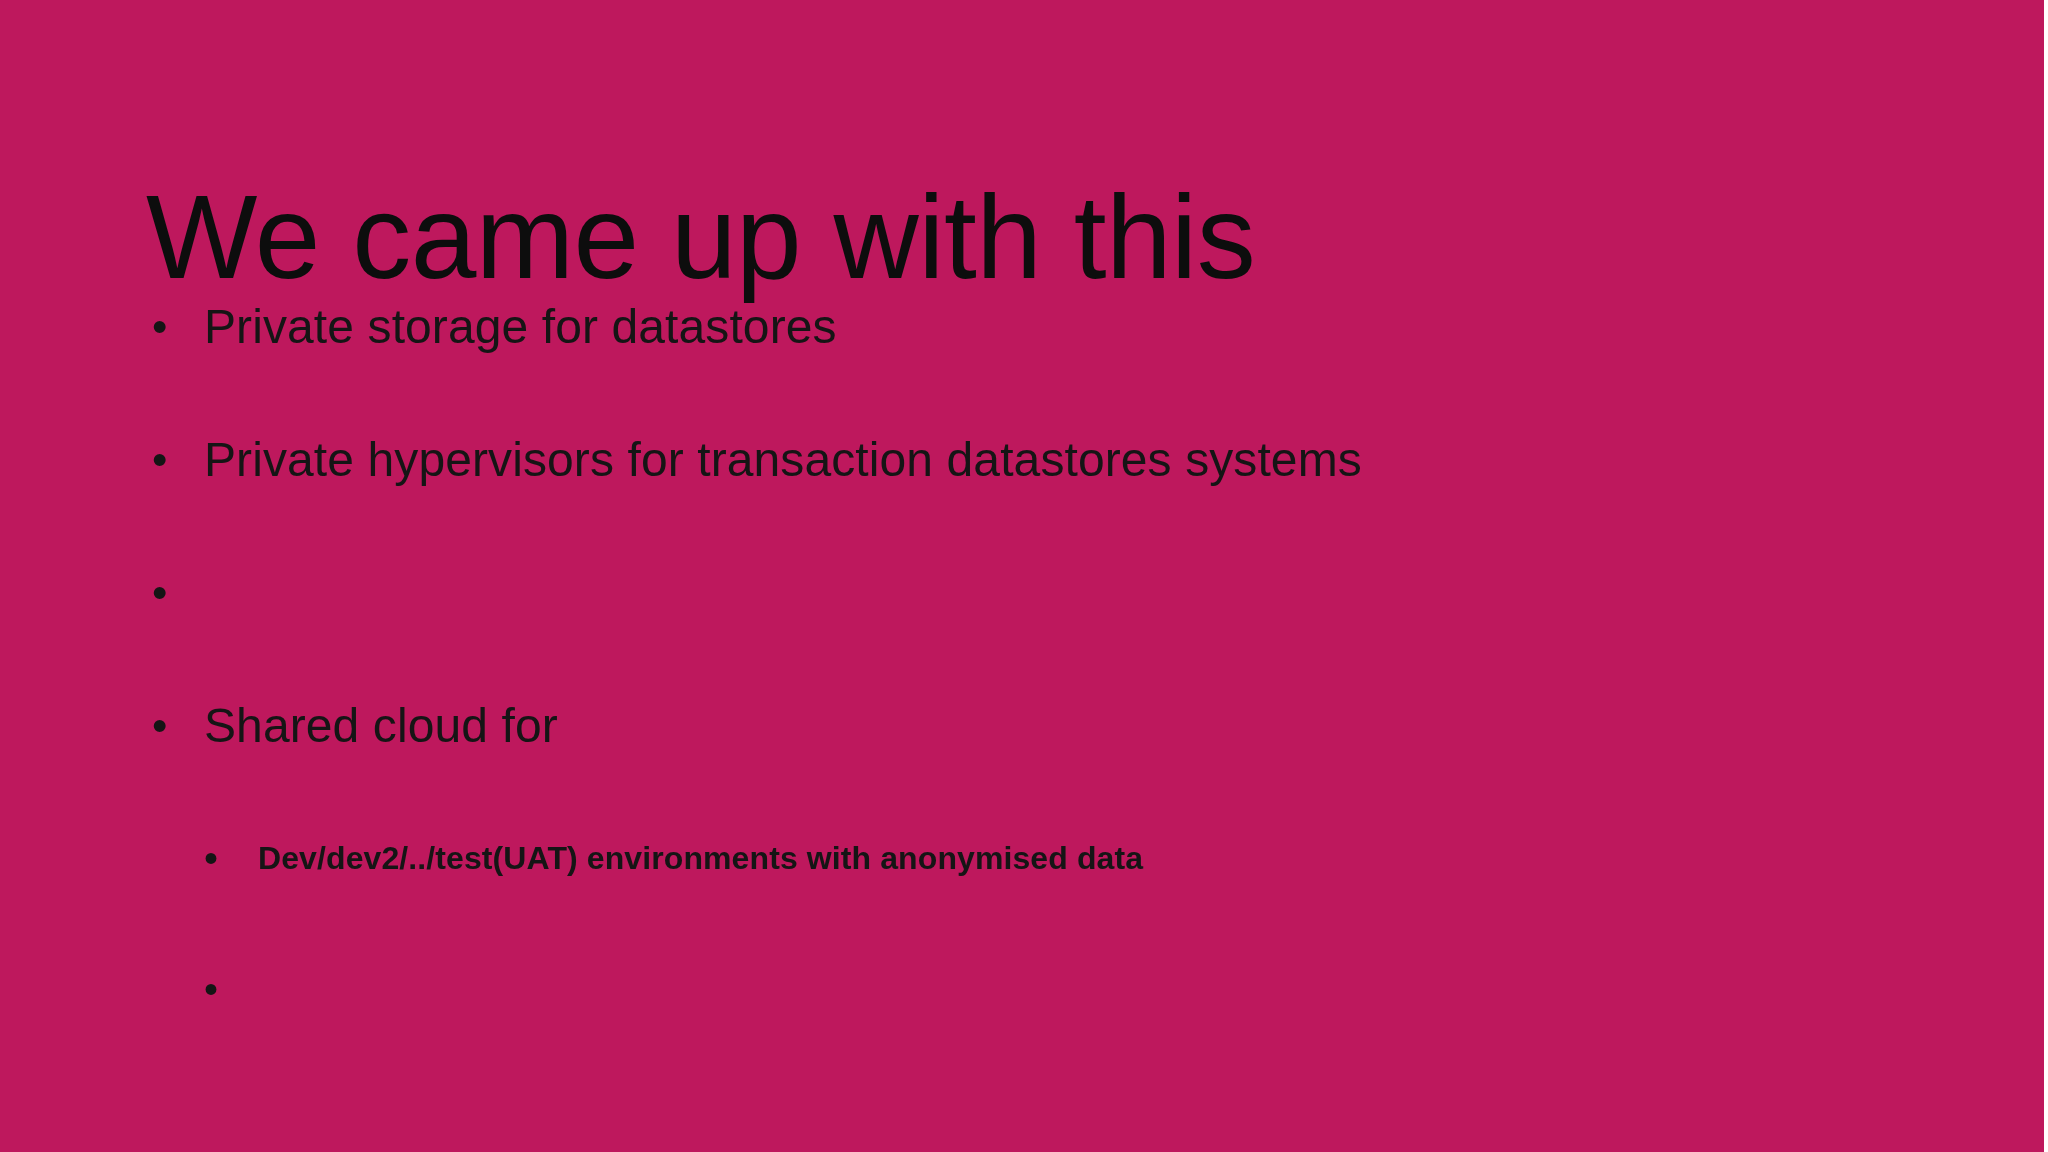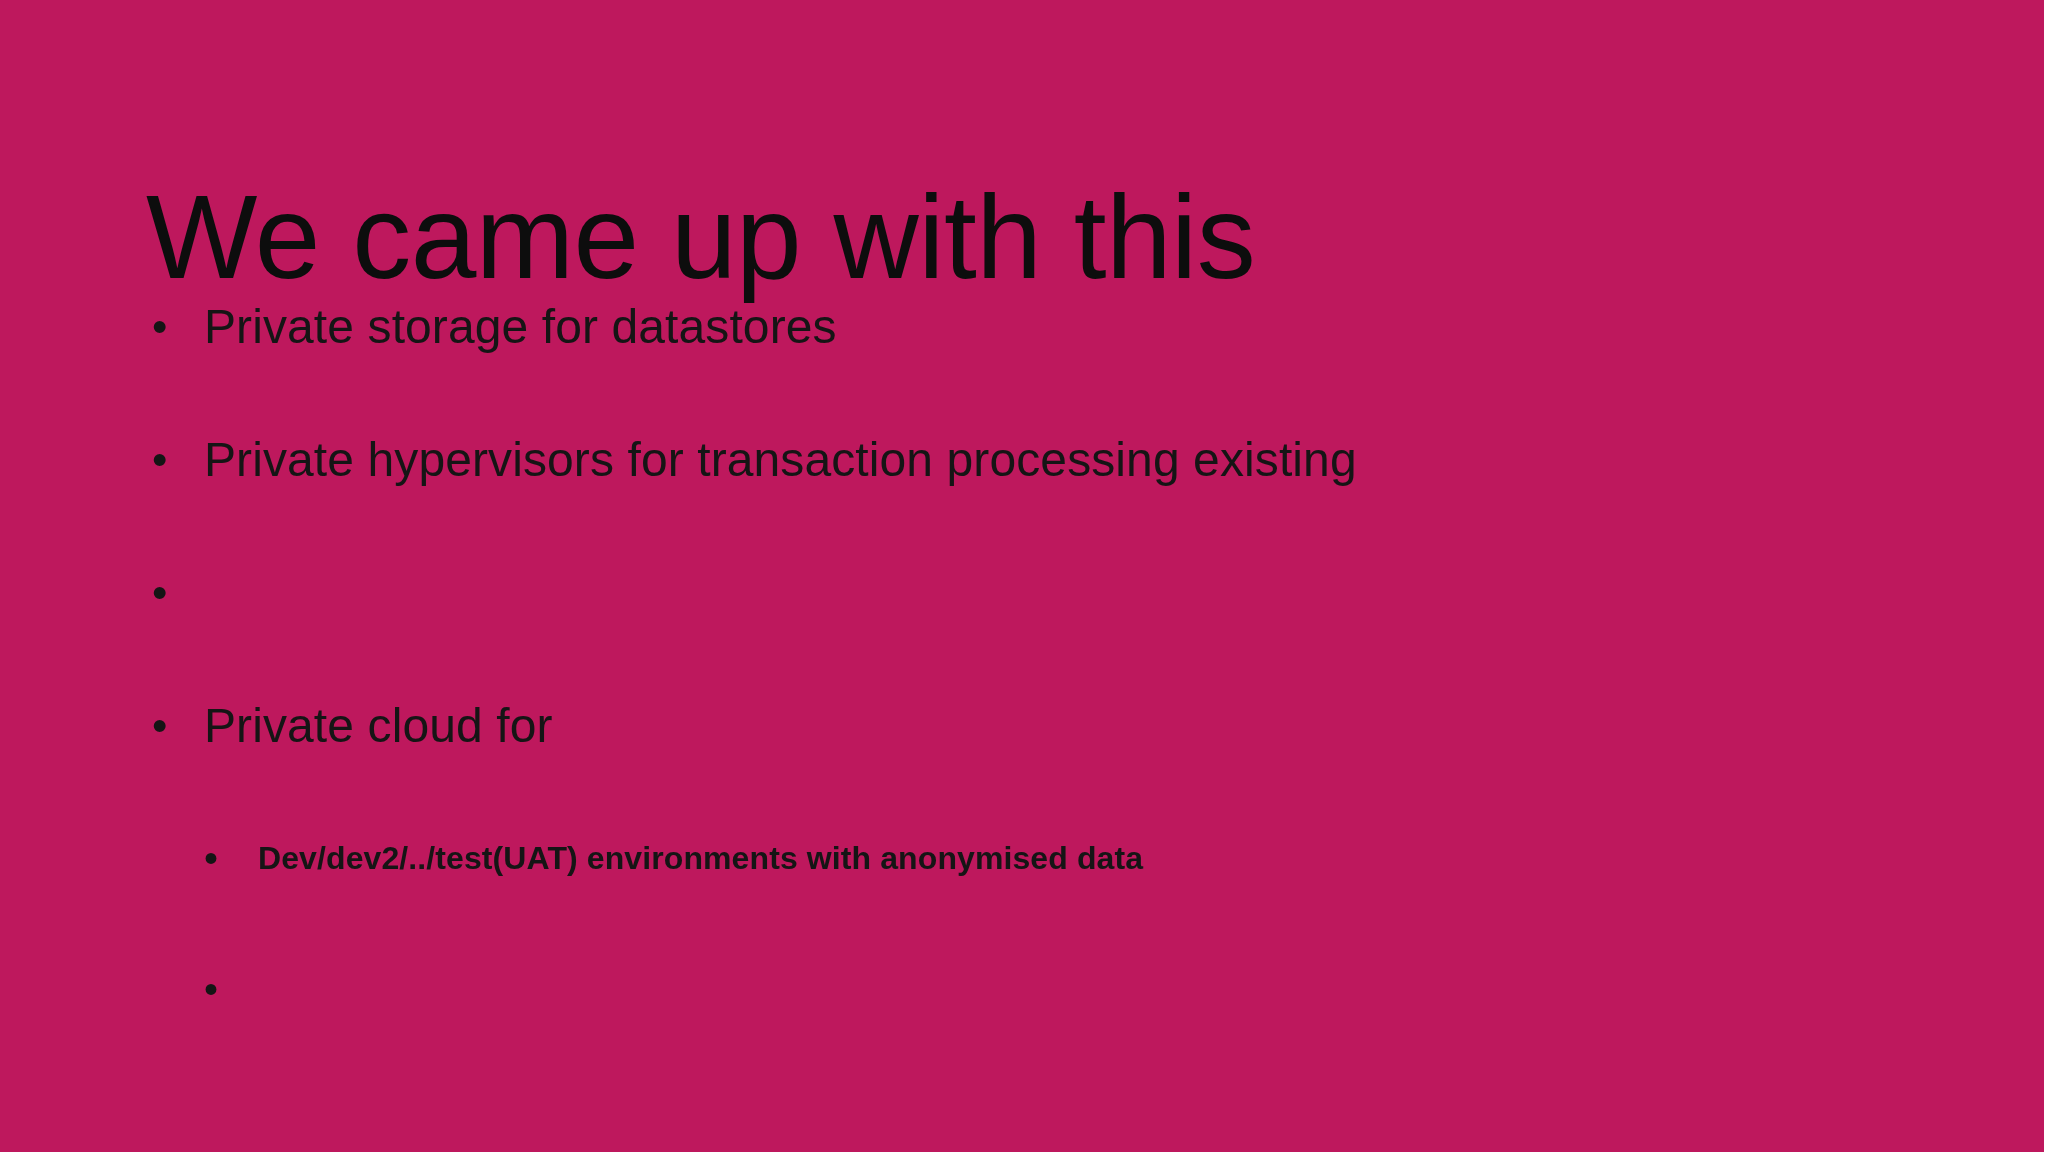--- a/index.html
+++ b/index.html
@@ -110,30 +110,30 @@
 
   <div class="body-list">
 
     <div class="bullet-row level-1">
       <span class="bullet-marker">•</span>
       <span class="bullet-text">Private storage for datastores</span>
     </div>
 
     <div class="bullet-row level-1">
       <span class="bullet-marker">•</span>
-      <span class="bullet-text">Private hypervisors for transaction processing existing</span>
+      <span class="bullet-text">Private hypervisors for transaction datastores systems</span>
     </div>
 
     <div class="bullet-row level-1">
       <span class="bullet-marker">•</span>
     </div>
 
     <div class="bullet-row level-1">
       <span class="bullet-marker">•</span>
-      <span class="bullet-text">Private cloud for</span>
+      <span class="bullet-text">Shared cloud for</span>
     </div>
 
     <div class="spacer-sub-group"></div>
 
     <div class="bullet-row level-2">
       <span class="bullet-marker">•</span>
       <span class="bullet-text">Dev/dev2/../test(UAT) environments with anonymised data</span>
     </div>
 
     <div class="bullet-row level-2">

